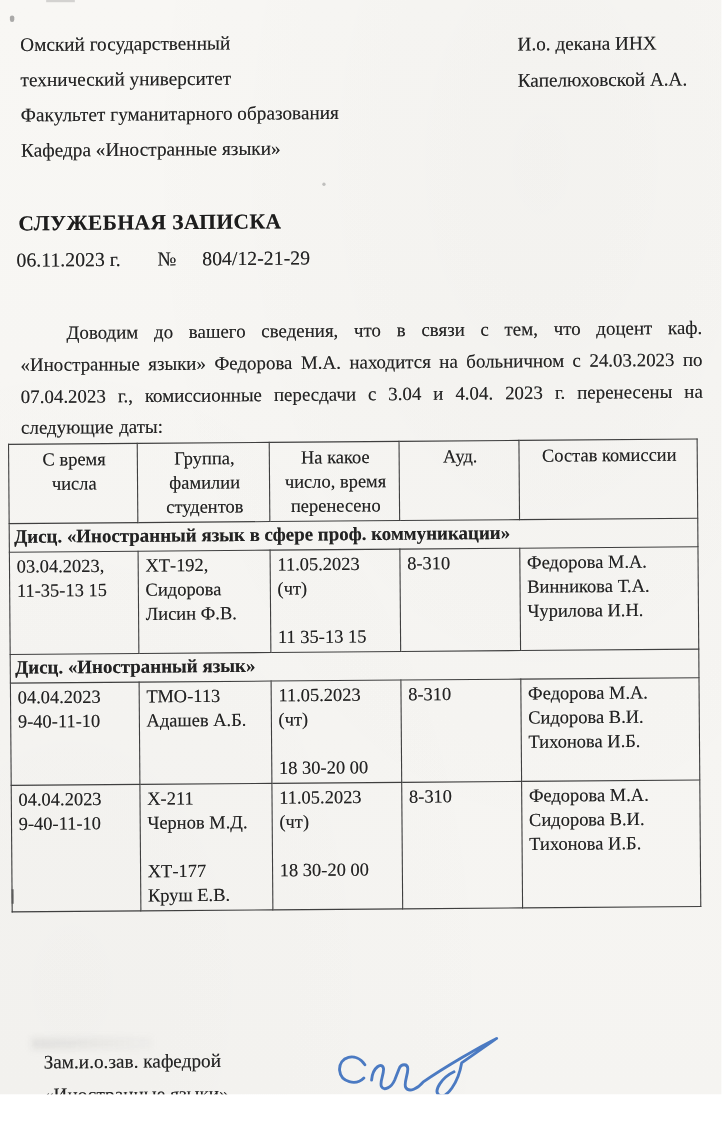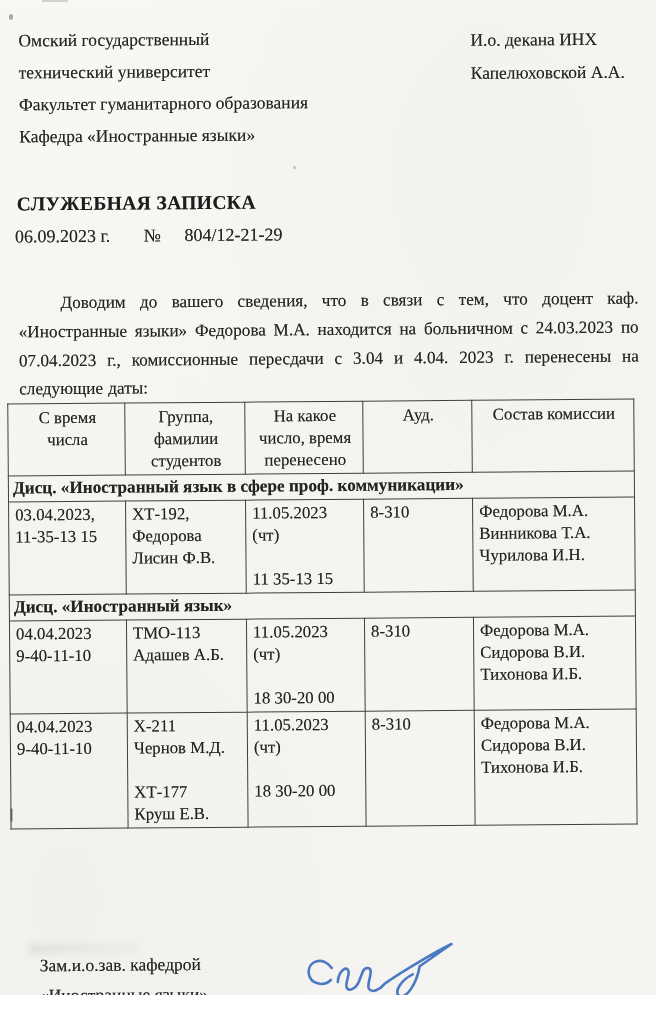--- a/index.html
+++ b/index.html
@@ -84,21 +84,21 @@
     </div>
 
     <div class="hdr-right">
       <div>И.о. декана ИНХ</div>
       <div>Капелюховской А.А.</div>
     </div>
 
     <div class="title">СЛУЖЕБНАЯ ЗАПИСКА</div>
 
     <div class="dateline">
-      <span>06.09.2023 г.</span>
+      <span>06.11.2023 г.</span>
       <span class="numsign">№</span>
       <span class="numval">804/12-21-29</span>
     </div>
 
     <div class="bodytext">Доводим до вашего сведения, что в связи с тем, что доцент каф. «Иностранные языки» Федорова М.А. находится на больничном с 24.03.2023 по 07.04.2023 г., комиссионные пересдачи с 3.04 и 4.04. 2023 г. перенесены на следующие даты:</div>
 
     <table class="sched">
       <colgroup>
         <col style="width:117px">
           <col style="width:120px">
@@ -119,21 +119,21 @@
         <th>Ауд.</th>
         <th>Состав комиссии</th>
       </tr>
       <tr class="secrow">
         <td colspan="5">Дисц. «Иностранный язык в сфере проф. коммуникации»</td>
       </tr>
       <tr class="r1">
         <td>03.04.2023,
 11-35-13 15</td>
         <td>ХТ-192,
-Федорова
+Сидорова
 Лисин Ф.В.</td>
         <td>11.05.2023
 (чт)
 
 11 35-13 15</td>
         <td>8-310</td>
         <td>Федорова М.А.
 Винникова Т.А.
 Чурилова И.Н.</td>
       </tr>

